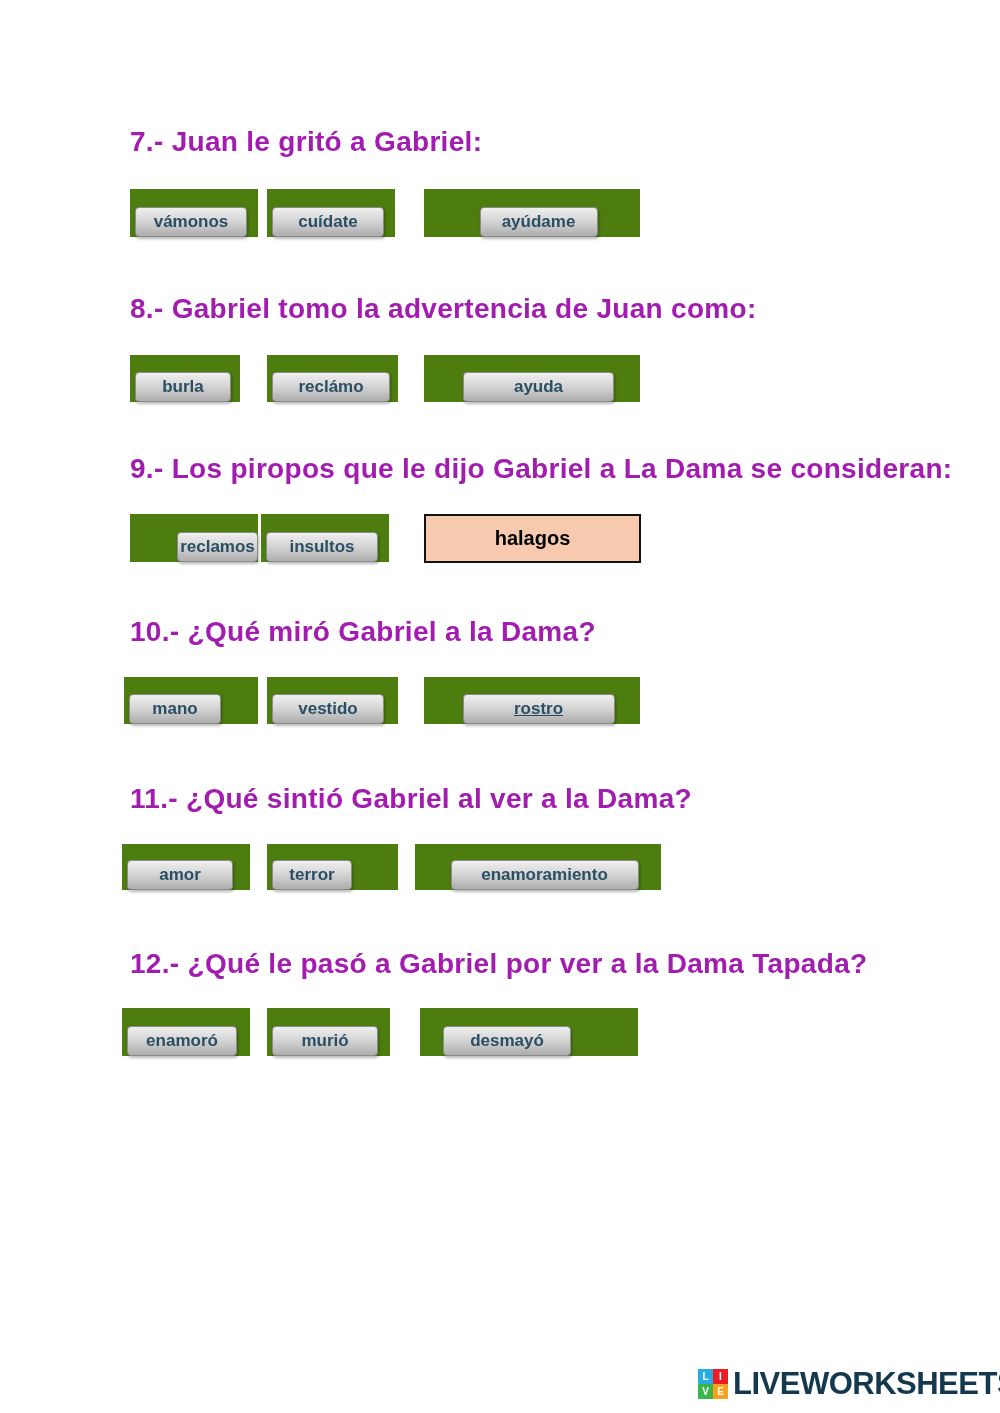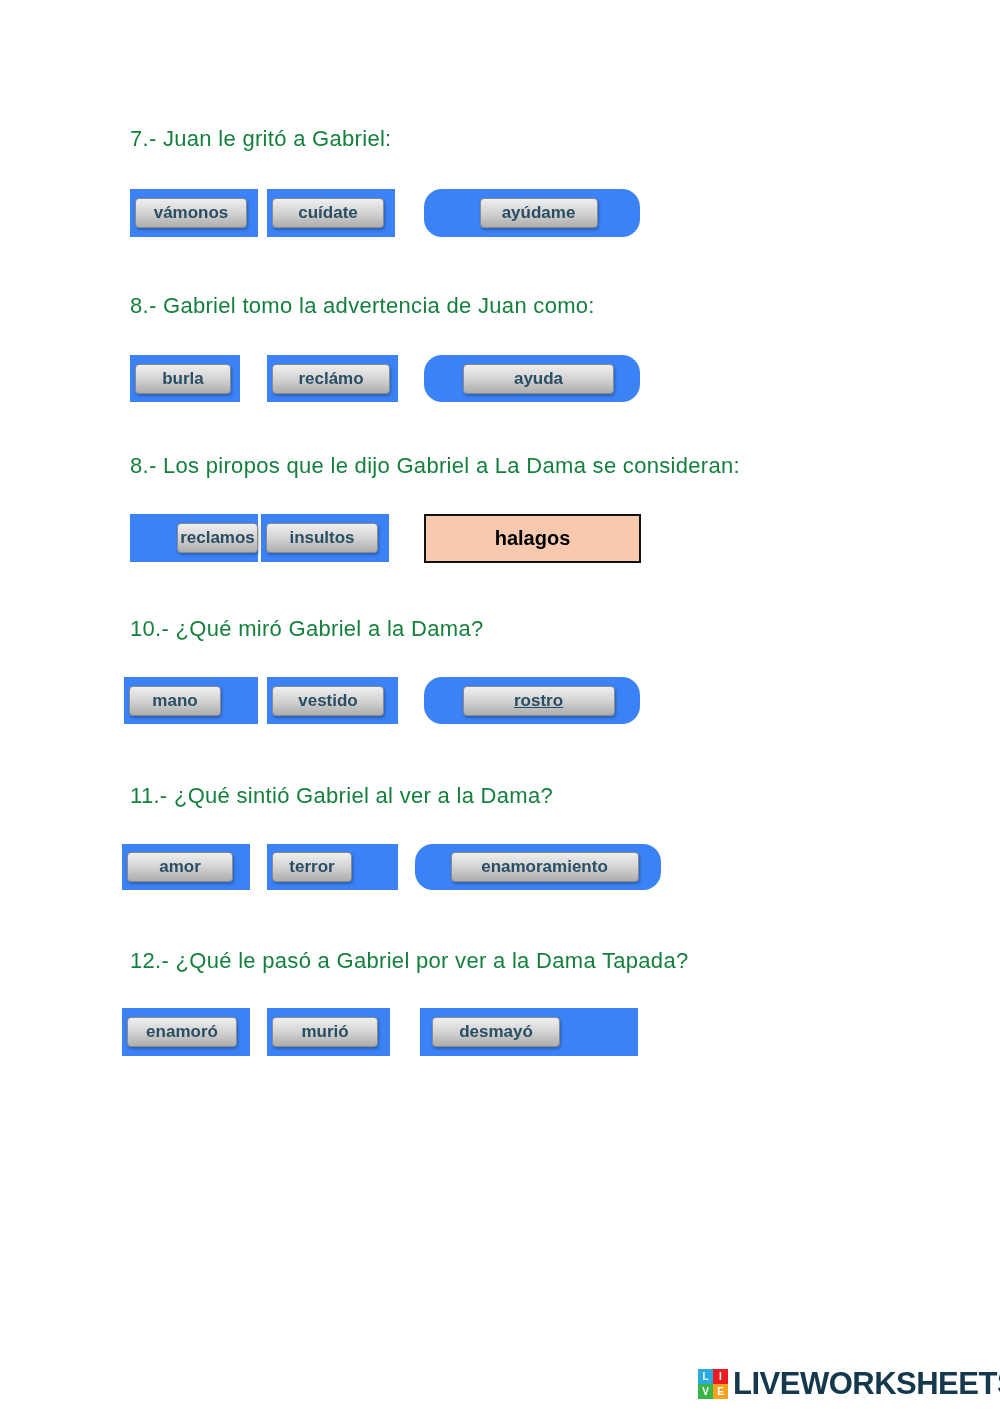--- a/index.html
+++ b/index.html
@@ -7,37 +7,36 @@
   .page {
     position: relative;
     width: 1000px;
     height: 1413px;
     background: #ffffff;
     font-family: "Liberation Sans", sans-serif;
     overflow: hidden;
   }
   .question {
     position: absolute;
-    font-weight: normal;
-    font-size: 22px;
-    color: #15803d;
+    font-weight: bold;
+    font-size: 28px;
+    color: #a21caf;
     letter-spacing: 0.3px;
     white-space: nowrap;
   }
   .panel {
     position: absolute;
-    background: #3b82f6;
+    background: #4d7c0f;
     display: flex;
-    align-items: center;
+    align-items: flex-end;
     padding-left: 5px;
   }
   .panel.center {
     justify-content: center;
     padding-left: 13px;
-    border-radius: 18px;
   }
   .btn {
     appearance: none;
     -webkit-appearance: none;
     border: 1px solid #8b8b8b;
     border-radius: 4px;
     height: 30px;
     background: linear-gradient(180deg, #efefef 0%, #d3d3d3 50%, #adadad 100%);
     box-shadow: 1px 2px 3px rgba(0,0,0,0.28);
     color: #2a4e63;
@@ -118,21 +117,21 @@
   <div class="panel" style="left:130px; top:355px; width:110px; height:47px;">
     <button class="btn" style="width:96px;">burla</button>
   </div>
   <div class="panel" style="left:267px; top:355px; width:131px; height:47px;">
     <button class="btn" style="width:118px;">reclámo</button>
   </div>
   <div class="panel center" style="left:424px; top:355px; width:216px; height:47px;">
     <button class="btn" style="width:151px;">ayuda</button>
   </div>
 
-  <div class="question" style="left:130px; top:453px;">8.- Los piropos que le dijo Gabriel a La Dama se consideran:</div>
+  <div class="question" style="left:130px; top:453px;">9.- Los piropos que le dijo Gabriel a La Dama se consideran:</div>
   <div class="panel" style="left:130px; top:514px; width:128px; height:48px;">
     <button class="btn" style="width:112px;margin-left:42px;">reclamos</button>
   </div>
   <div class="panel" style="left:261px; top:514px; width:128px; height:48px;">
     <button class="btn" style="width:112px;">insultos</button>
   </div>
   <div class="answer-box" style="left:424px; top:514px; width:217px; height:49px;">halagos</div>
 
   <div class="question" style="left:130px; top:616px;">10.- ¿Qué miró Gabriel a la Dama?</div>
   <div class="panel" style="left:124px; top:677px; width:134px; height:47px;">
@@ -157,21 +156,21 @@
   </div>
 
   <div class="question" style="left:130px; top:948px;">12.- ¿Qué le pasó a Gabriel por ver a la Dama Tapada?</div>
   <div class="panel" style="left:122px; top:1008px; width:128px; height:48px;">
     <button class="btn" style="width:110px;">enamoró</button>
   </div>
   <div class="panel" style="left:267px; top:1008px; width:123px; height:48px;">
     <button class="btn" style="width:106px;">murió</button>
   </div>
   <div class="panel" style="left:420px; top:1008px; width:218px; height:48px;">
-    <button class="btn" style="width:128px; margin-left:7px;">desmayó</button>
+    <button class="btn" style="width:128px; margin-left:18px;">desmayó</button>
   </div>
 
   <div class="footer">
     <div class="lw-icon">
       <span class="sq sq-l">L</span>
       <span class="sq sq-i">I</span>
       <span class="sq sq-v">V</span>
       <span class="sq sq-e">E</span>
     </div>
     <span class="brand">LIVEWORKSHEETS</span>

